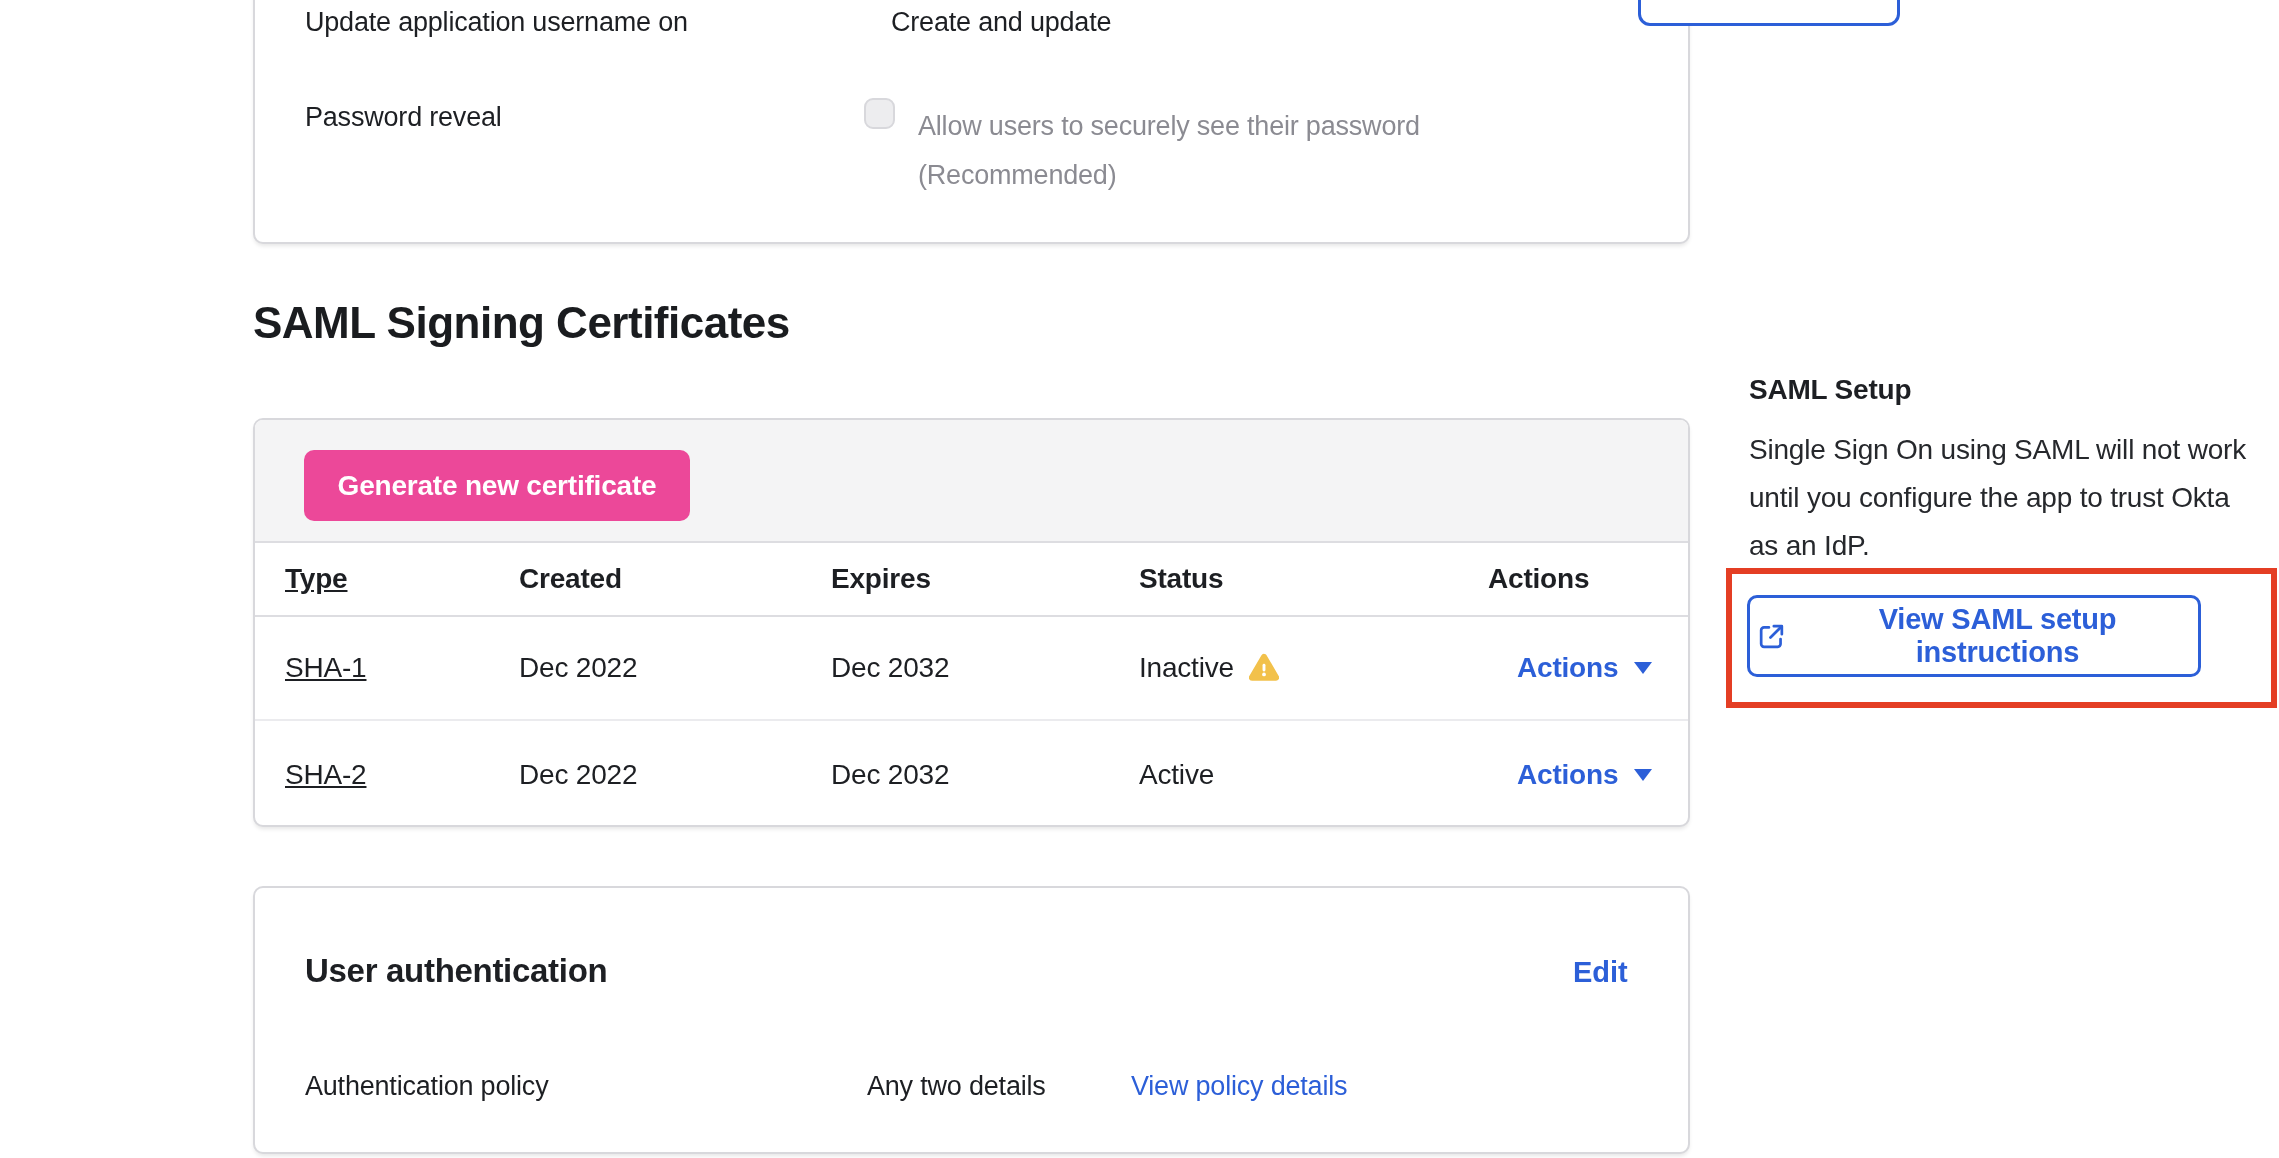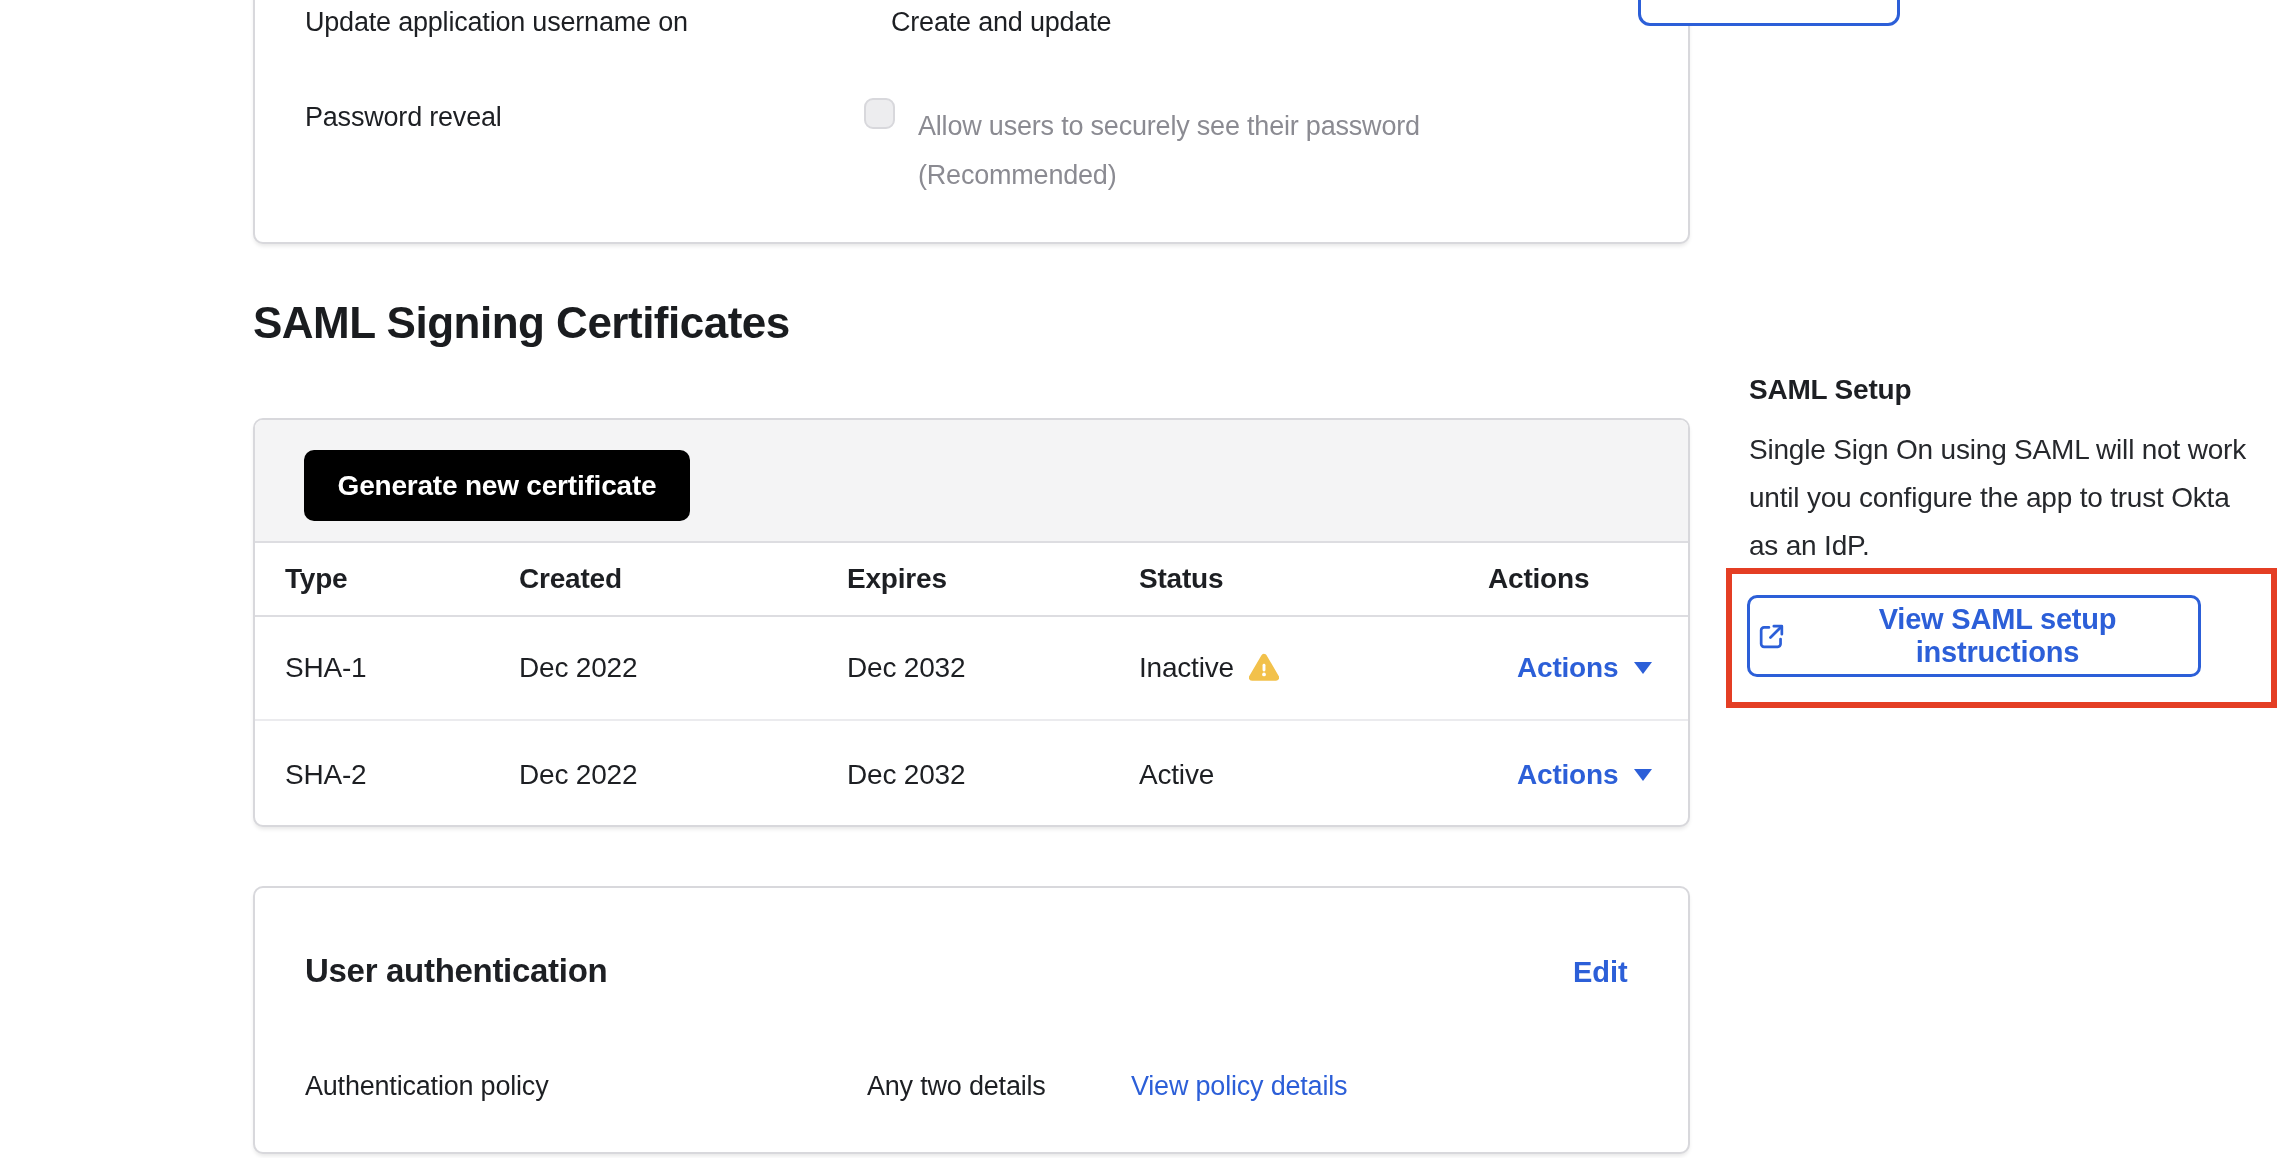--- a/index.html
+++ b/index.html
@@ -42,33 +42,33 @@
   }
 
   
   .table-card { left: 253px; top: 418px; width: 1437px; height: 409px; overflow: hidden; }
   .table-toolbar {
     position: absolute; left: 0; top: 0; width: 100%; height: 123px;
     background: #f4f4f5; border-bottom: 2px solid #dddde1;
   }
   .generate-btn {
     position: absolute; left: 49px; top: 30px; width: 386px; height: 71px;
-    background: #000000; border: none; border-radius: 10px;
+    background: #ec4899; border: none; border-radius: 10px;
     color: #fff; font-size: 28px; font-weight: bold; letter-spacing: -0.2px;
     display: flex; align-items: center; justify-content: center; cursor: pointer;
     font-family: "Liberation Sans", sans-serif;
   }
   .thead { position: absolute; left: 0; top: 123px; width: 100%; height: 74px; border-bottom: 2px solid #dddde1; }
   .trow  { position: absolute; left: 0; width: 100%; height: 104px; padding-left: 24px; }
   .trow-1 { top: 197px; border-bottom: 2px solid #ebebee; }
   .trow-2 { top: 303px; }
   .cell { position: absolute; top: 50%; transform: translateY(-50%); font-size: 28px; letter-spacing: -0.2px; white-space: nowrap; }
-  .col-type    { left: 30px; }
+  .col-type    { left: 30px; text-decoration: underline; }
   .col-created { left: 264px; }
-  .col-expires { left: 592px; text-align: right; }
+  .col-expires { left: 576px; text-align: right; }
   .col-status  { left: 884px; display: flex; align-items: center; gap: 15px; }
   .col-actions-h { left: 1233px; }
   .col-actions { left: 1262px; display: flex; align-items: center; gap: 16px; cursor: pointer; }
   .caret { width: 0; height: 0; border-left: 9px solid transparent; border-right: 9px solid transparent; border-top: 12px solid #2c5fd8; }
 
   
   .saml-setup-title { position: absolute; left: 1749px; top: 374px; font-size: 28px; font-weight: bold; letter-spacing: -0.2px; text-align: center; }
   .saml-setup-desc  { position: absolute; left: 1749px; top: 426px; width: 500px; font-size: 28px; line-height: 48px; letter-spacing: -0.2px; color: #26282c; }
   .highlight-box {
     position: absolute; left: 1726px; top: 568px; width: 551px; height: 140px;

